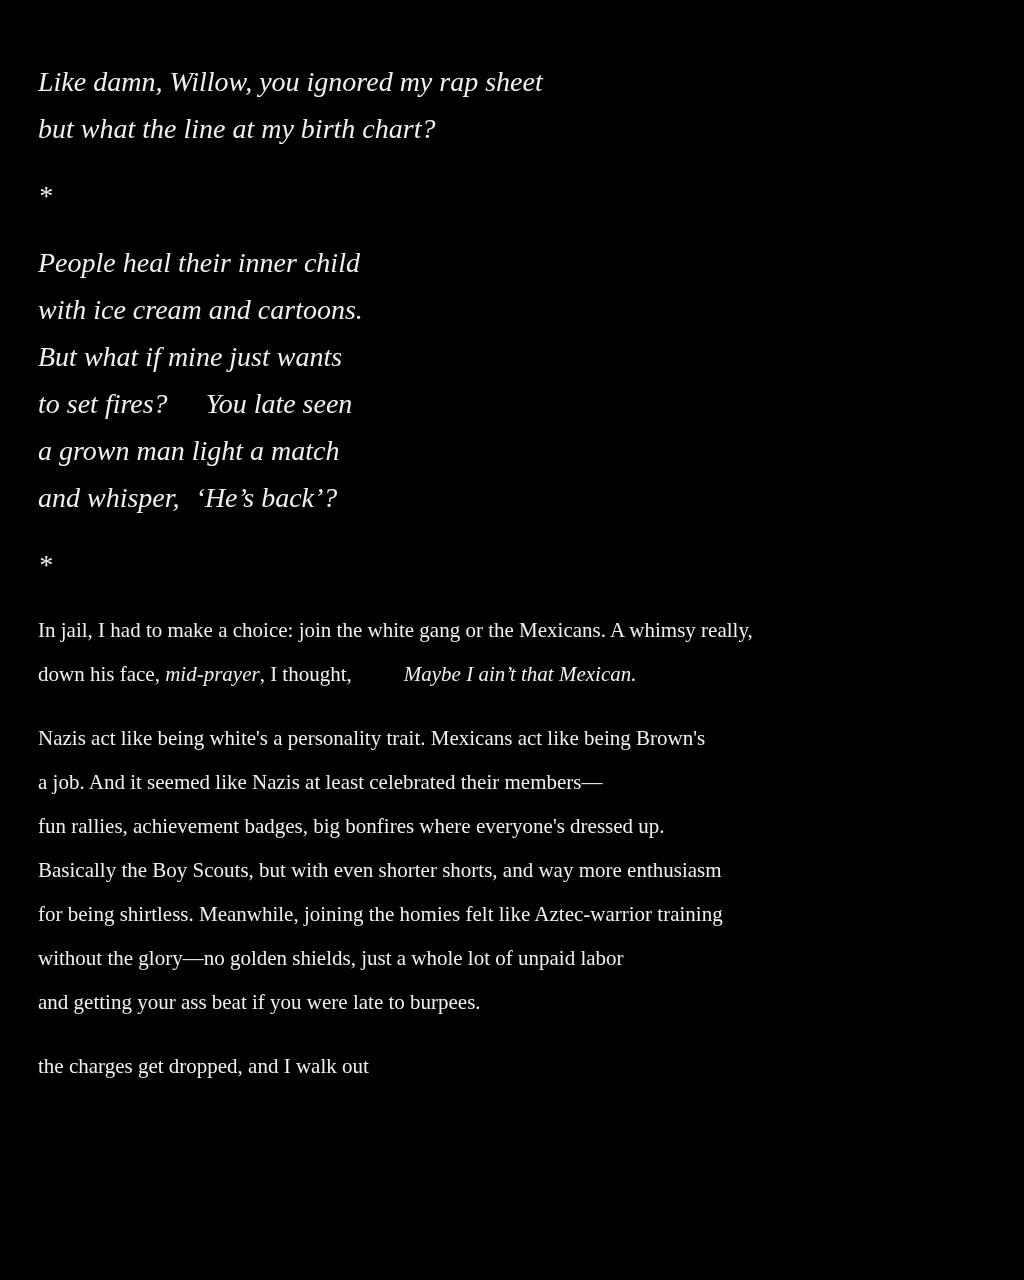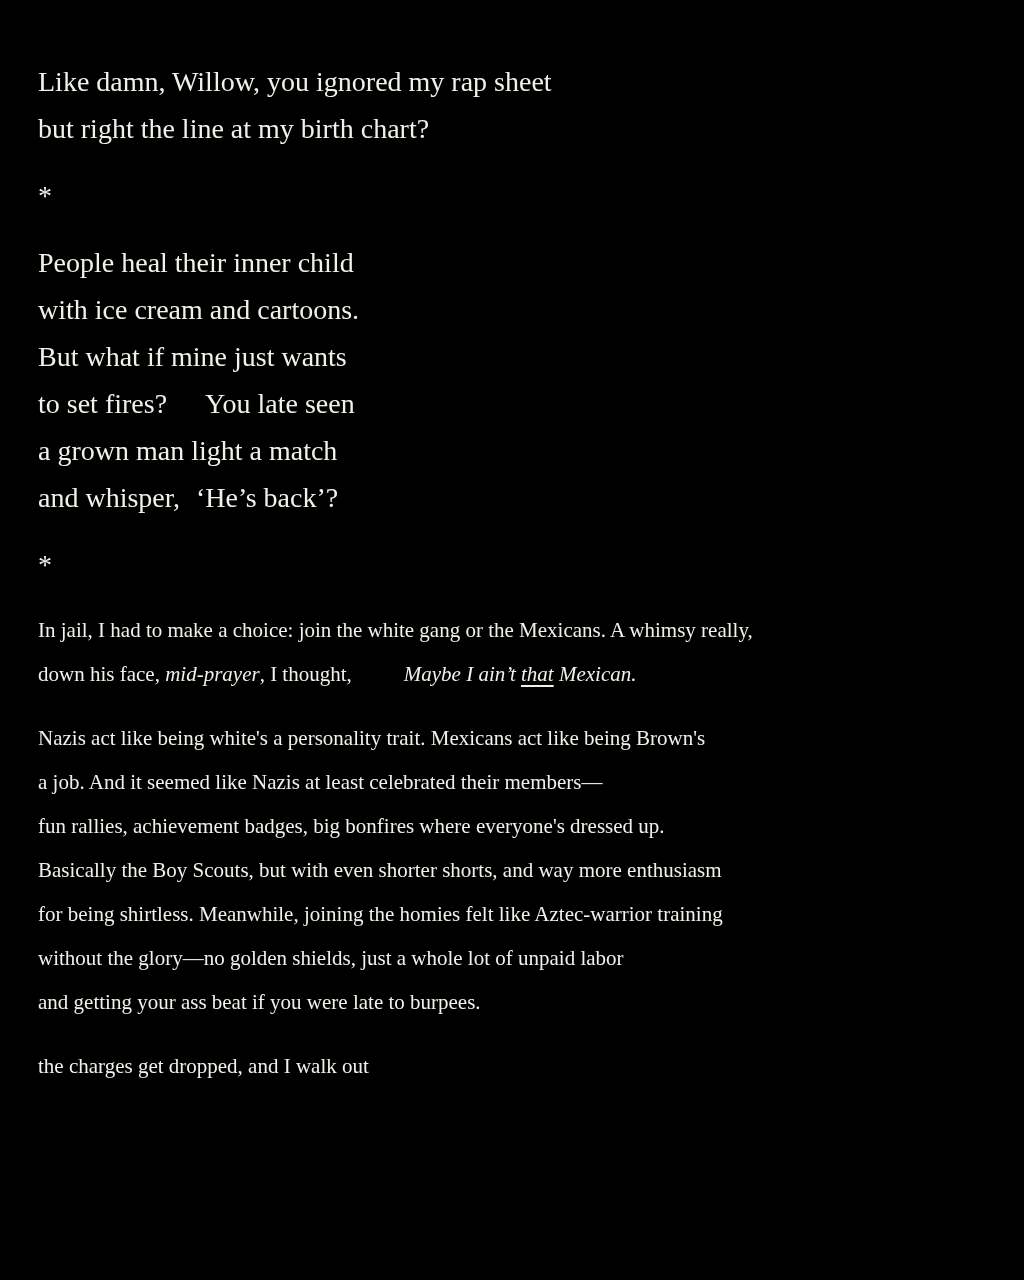--- a/index.html
+++ b/index.html
@@ -22,40 +22,40 @@
     -webkit-font-smoothing: antialiased;
   }
   .block { margin: 0; }
   .block + .block { margin-top: 20px; }
 
   .stanza .line,
   .separator .line {
     font-size: 28px;
     line-height: 47px;
     white-space: nowrap;
+    font-style: italic;
   }
   .paragraph .line {
     font-size: 21px;
     line-height: 44px;
     white-space: nowrap;
   }
   .italic { font-style: italic; }
   .underline {
-    text-decoration: underline;
     text-decoration-thickness: 2px;
     text-underline-offset: 4px;
   }
 </style>
 </head>
 <body>
 
 <main class="page">
     <div class="block stanza">
       <div class="line"><span>Like damn, Willow, you ignored my rap sheet</span></div>
-      <div class="line"><span>but right the line at my birth chart?</span></div>
+      <div class="line"><span>but what the line at my birth chart?</span></div>
     </div>
     <div class="block separator">
       <div class="line"><span>*</span></div>
     </div>
     <div class="block stanza">
       <div class="line"><span>People heal their inner child</span></div>
       <div class="line"><span>with ice cream and cartoons.</span></div>
       <div class="line"><span>But what if mine just wants</span></div>
       <div class="line"><span>to set fires?</span><span style="margin-left: 38px;">You late seen</span></div>
       <div class="line"><span>a grown man light a match</span></div>

